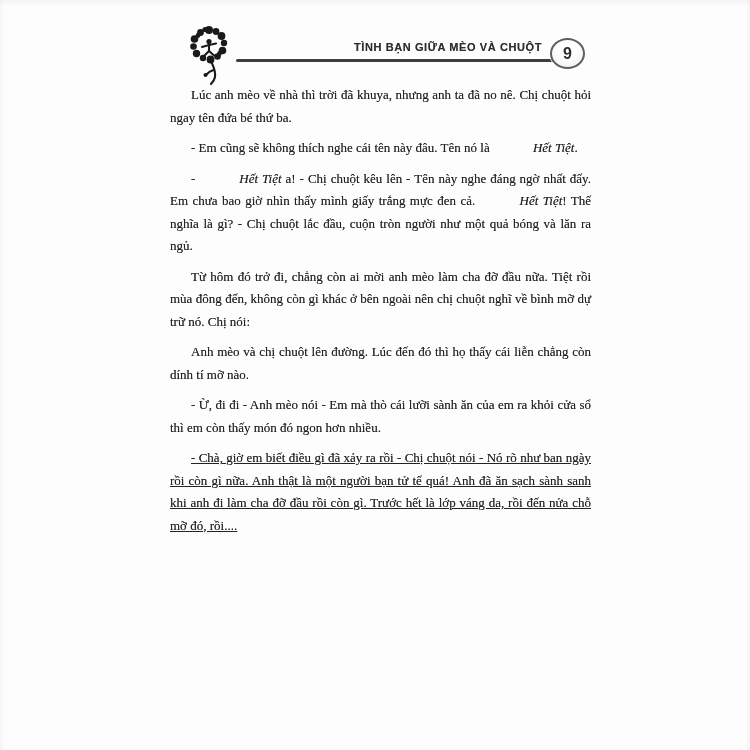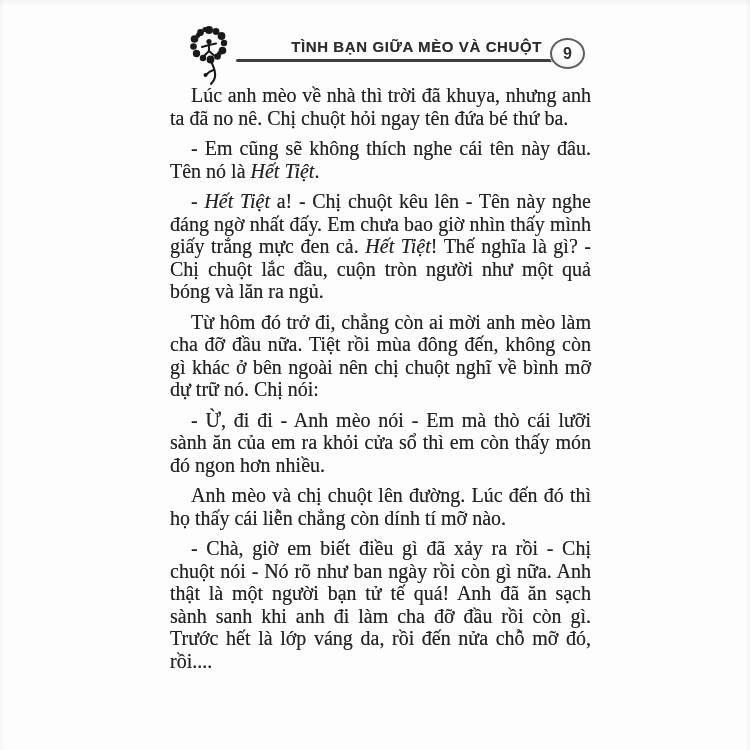--- a/index.html
+++ b/index.html
@@ -19,21 +19,21 @@
   }
 
   
   .ornament {
     position: absolute; left: 186px; top: 22px;
     width: 46px; height: 64px;
   }
   .page-title {
     position: absolute; top: 39px; right: 208px;
     font-family: "Liberation Sans", "DejaVu Sans", sans-serif;
-    font-weight: bold; font-size: 15px; line-height: 16px;
+    font-weight: bold; font-size: 11px; line-height: 16px;
     letter-spacing: 0.6px;
     color: var(--title, #2d2d2d);
     text-shadow: 0 0 0.6px rgba(30,30,30,0.5);
     white-space: nowrap;
   }
   .header-rule {
     position: absolute; left: 236px; top: 59px;
     width: 336px; height: 3px;
     background: var(--rule, #3e3e3e);
     border-radius: 2px;
@@ -52,31 +52,31 @@
     font-family: "Liberation Sans", "DejaVu Sans", sans-serif;
     font-weight: bold; font-size: 16px;
     color: var(--title, #2d2d2d);
     transform: translateY(-0.5px);
   }
 
   
   .body-text {
     position: absolute; left: 170px; top: 84px;
     width: 421px;
-    font-size: 20px; line-height: 22.5px;
+    font-size: 13px; line-height: 22.5px;
     color: var(--text, #232323);
   }
   .para {
     margin: 0 0 8px 0;
     text-indent: 21px;
     text-align: justify;
     text-shadow: 0 0 0.5px rgba(25,25,25,0.55);
   }
-  .para:last-child { margin-bottom: 12px; }
-  .it { font-style: italic; }
+  .para:last-child { margin-bottom: 12px; text-decoration: underline; }
+  .it { font-style: italic; margin-left: 40px; }
 </style>
 </head>
 <body style="--background: #fdfdfd; --text: #232323; --title: #2d2d2d; --rule: #3e3e3e; --circle-border: #5f5f5f; --ink: #1a1a1a;">
 
 <div class="page">
 
   <div class="ornament">
     <svg viewBox="0 0 46 64" width="46" height="64" aria-hidden="true">
       <g fill="#1a1a1a">
         <circle cx="23" cy="8" r="4.0"></circle>
@@ -114,18 +114,18 @@
 
   <div class="page-number-badge">
     <span>9</span>
   </div>
 
   <div class="body-text">
       <p class="para"><span>Lúc anh mèo về nhà thì trời đã khuya, nhưng anh ta đã no nê. Chị chuột hỏi ngay tên đứa bé thứ ba.</span></p>
       <p class="para"><span>- Em cũng sẽ không thích nghe cái tên này đâu. Tên nó là </span><span class="it">Hết Tiệt</span><span>.</span></p>
       <p class="para"><span>- </span><span class="it">Hết Tiệt</span><span> a! - Chị chuột kêu lên - Tên này nghe đáng ngờ nhất đấy. Em chưa bao giờ nhìn thấy mình giấy trắng mực đen cả. </span><span class="it">Hết Tiệt</span><span>! Thế nghĩa là gì? - Chị chuột lắc đầu, cuộn tròn người như một quả bóng và lăn ra ngủ.</span></p>
       <p class="para"><span>Từ hôm đó trở đi, chẳng còn ai mời anh mèo làm cha đỡ đầu nữa. Tiệt rồi mùa đông đến, không còn gì khác ở bên ngoài nên chị chuột nghĩ về bình mỡ dự trữ nó. Chị nói:</span></p>
+      <p class="para"><span>Anh mèo và chị chuột lên đường. Lúc đến đó thì họ thấy cái liễn chẳng còn dính tí mỡ nào.</span></p>
       <p class="para"><span>- Ừ, đi đi - Anh mèo nói - Em mà thò cái lưỡi sành ăn của em ra khỏi cửa sổ thì em còn thấy món đó ngon hơn nhiều.</span></p>
-      <p class="para"><span>Anh mèo và chị chuột lên đường. Lúc đến đó thì họ thấy cái liễn chẳng còn dính tí mỡ nào.</span></p>
       <p class="para"><span>- Chà, giờ em biết điều gì đã xảy ra rồi - Chị chuột nói - Nó rõ như ban ngày rồi còn gì nữa. Anh thật là một người bạn tử tế quá! Anh đã ăn sạch sành sanh khi anh đi làm cha đỡ đầu rồi còn gì. Trước hết là lớp váng da, rồi đến nửa chỗ mỡ đó, rồi....</span></p>
     </div>
 
 </div>
 
 </body></html>

